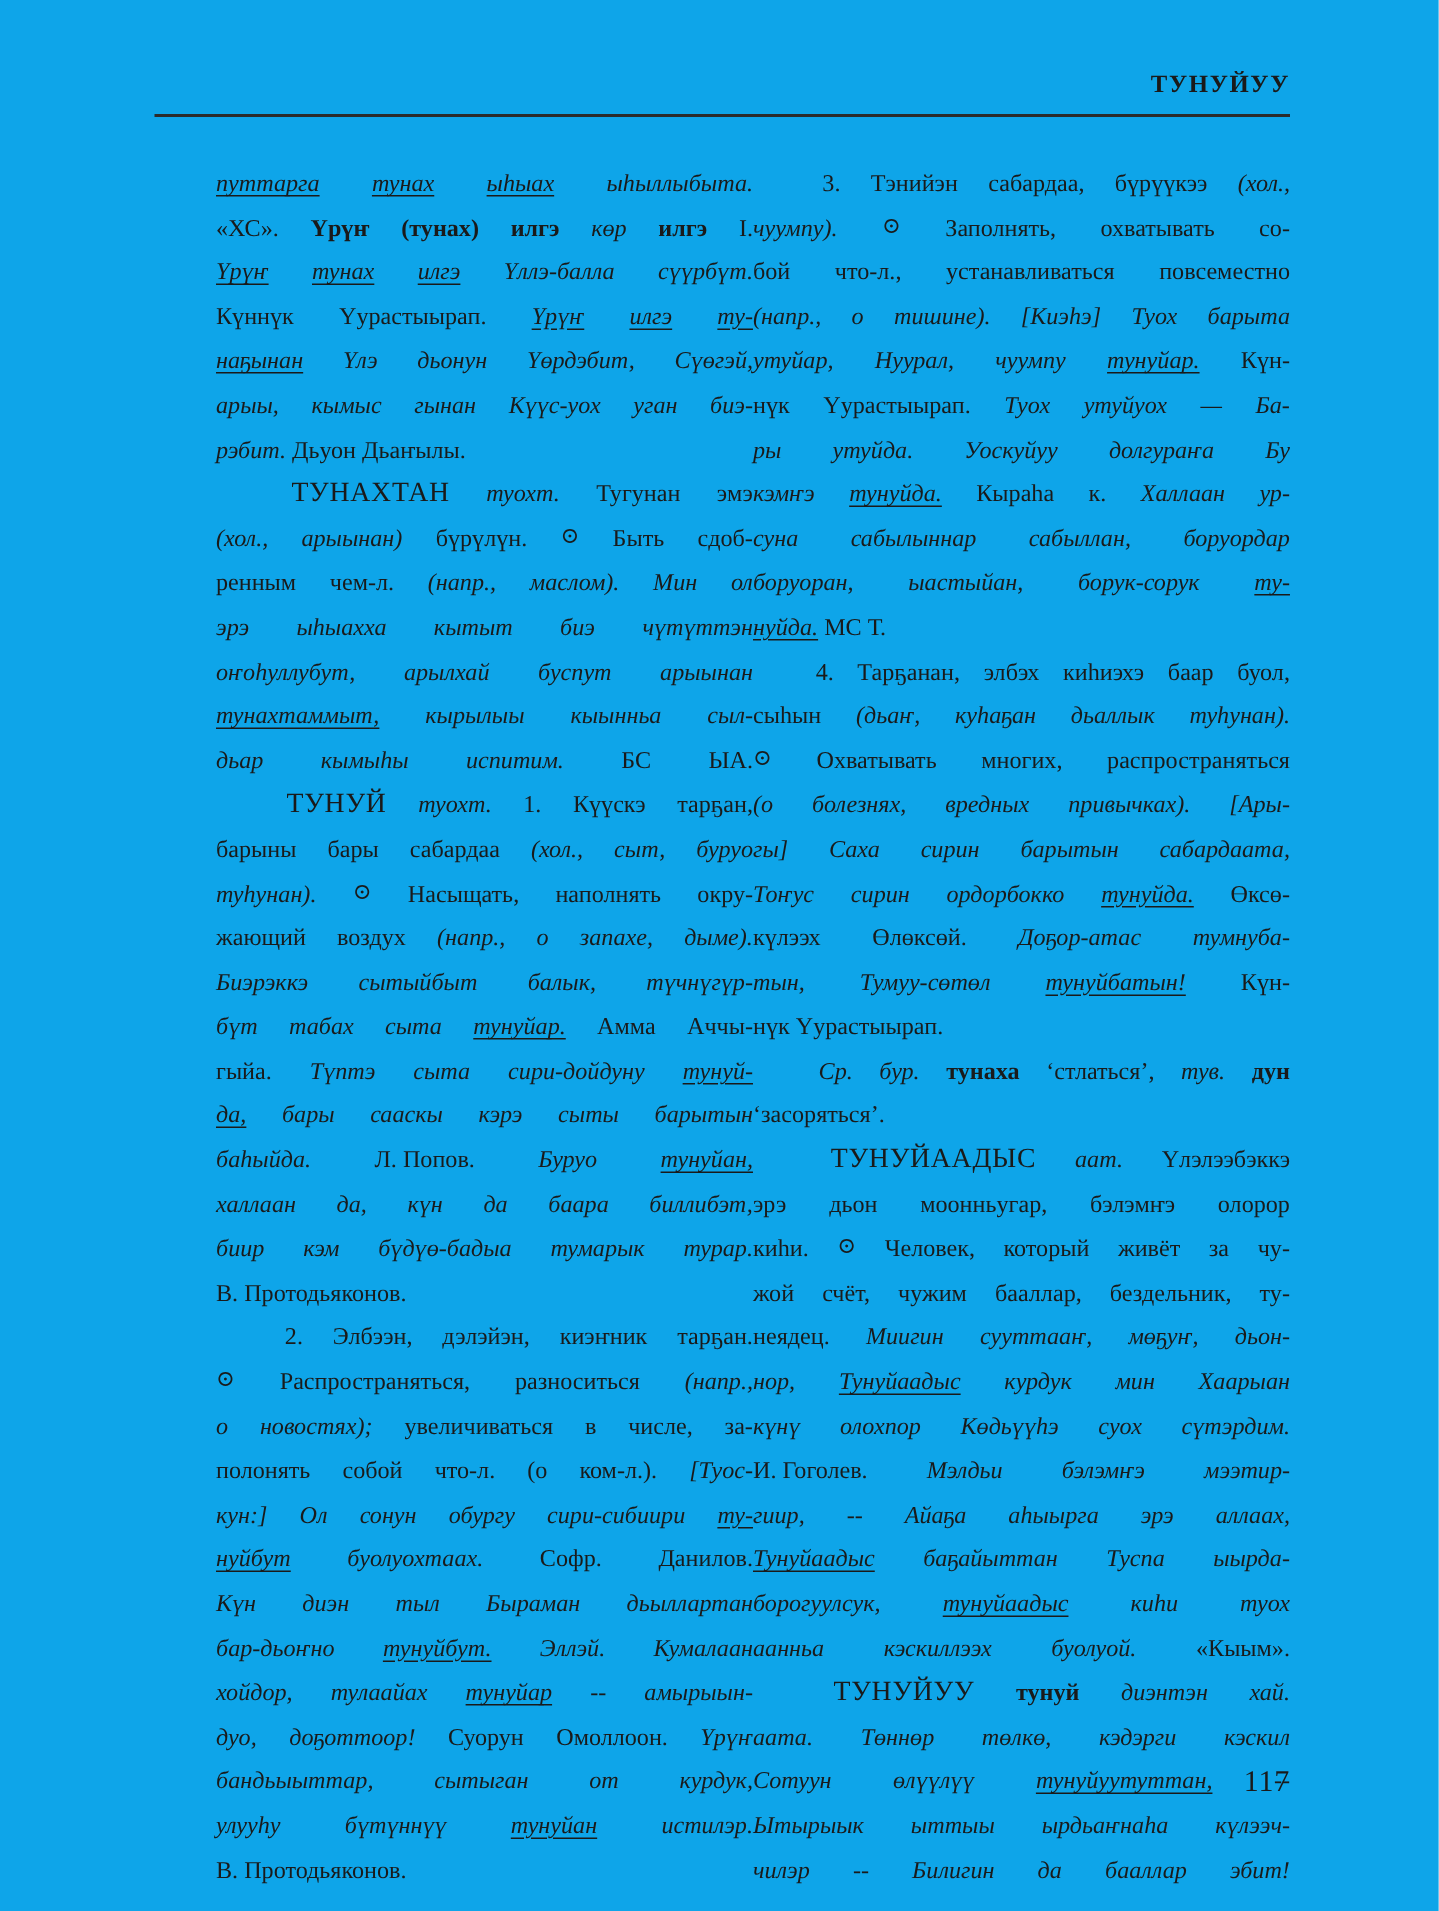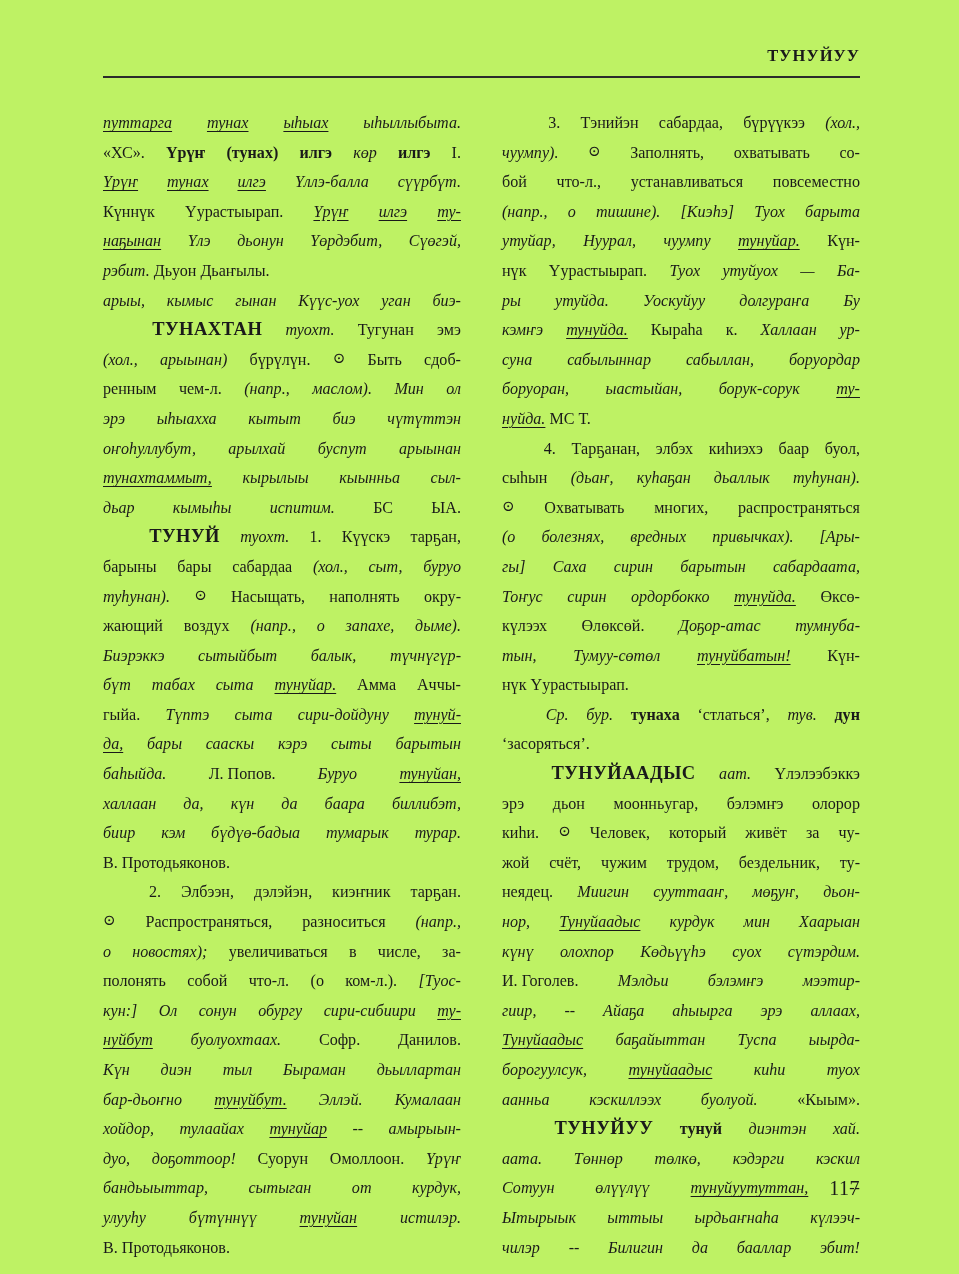--- a/index.html
+++ b/index.html
@@ -14,21 +14,21 @@
     color: #1a1a1a;
     position: relative;
     overflow: hidden;
   }
 
   .page {
     position: absolute;
     left: 0; top: 0;
     width: 959px;
     height: 1274px;
-    background: #bef264;
+    background: #0ea5e9;
   }
 
   
   .runhead {
     position: absolute;
     left: 103px;
     top: 48px;
     width: 757px;
     height: 38px;
   }
@@ -52,21 +52,21 @@
   }
 
   
   .columns {
     position: absolute;
     left: 103px;
     top: 108px;
     width: 757px;
     height: 1070px;
     display: flex;
-    justify-content: space-between;
+    justify-content: flex-end;
   }
   .col {
     width: 358px;
   }
 
   
   .para {
     font-size: 16.1px;
     line-height: 29.6px;
     text-align: justify;
@@ -87,21 +87,21 @@
     justify-content: space-between;
     white-space: normal;
   }
   .ln.j > .w { white-space: pre; }
 
   .indent { display: inline-block; width: 26px; }
 
   
   .it  { font-style: italic; }
   .bd  { font-weight: bold; }
-  .hw-lg { font-weight: bold; font-size: 18.5px; letter-spacing: 0.5px; }
+  .hw-lg { font-weight: normal; font-size: 18.5px; letter-spacing: 0.5px; }
   .ul  { text-decoration: underline; text-underline-offset: 2.5px; }
 
   
   .sense {
     font-style: normal;
     font-size: 15px;
     display: inline-block;
     transform: translateY(-1px);
   }
 
@@ -158,31 +158,31 @@
             <span class="w it ul">илгэ</span>
             <span class="w it ul">ту-</span>
           </span>
         <span class="ln j">
             <span class="w it ul">наҕынан</span>
             <span class="w it">Үлэ</span>
             <span class="w it">дьонун</span>
             <span class="w it">Үөрдэбит,</span>
             <span class="w it">Сүөгэй,</span>
           </span>
-        <span class="ln"><span class="it">рэбит.</span>
-          <span>Дьуон</span>
-          <span>Дьаҥылы.</span></span>
         <span class="ln j">
             <span class="w it">арыы,</span>
             <span class="w it">кымыс</span>
             <span class="w it">гынан</span>
             <span class="w it">Күүс-уох</span>
             <span class="w it">уган</span>
             <span class="w it">биэ-</span>
           </span>
+        <span class="ln"><span class="it">рэбит.</span>
+          <span>Дьуон</span>
+          <span>Дьаҥылы.</span></span>
       </p>
 
       <p class="para">
         <span class="ln j">
             <span class="w indent"></span>
             <span class="w hw-lg">ТУНАХТАН</span>
             <span class="w it">туохт.</span>
             <span class="w">Тугунан</span>
             <span class="w">эмэ</span>
           </span>
@@ -576,21 +576,21 @@
             <span class="w">Человек,</span>
             <span class="w">который</span>
             <span class="w">живёт</span>
             <span class="w">за</span>
             <span class="w">чу-</span>
           </span>
         <span class="ln j">
             <span class="w">жой</span>
             <span class="w">счёт,</span>
             <span class="w">чужим</span>
-            <span class="w">трудом,</span>
+            <span class="w">бааллар,</span>
             <span class="w">бездельник,</span>
             <span class="w">ту-</span>
           </span>
         <span class="ln j">
             <span class="w">неядец.</span>
             <span class="w it">Миигин</span>
             <span class="w it">сууттааҥ,</span>
             <span class="w it">мөҕуҥ,</span>
             <span class="w it">дьон-</span>
           </span>

